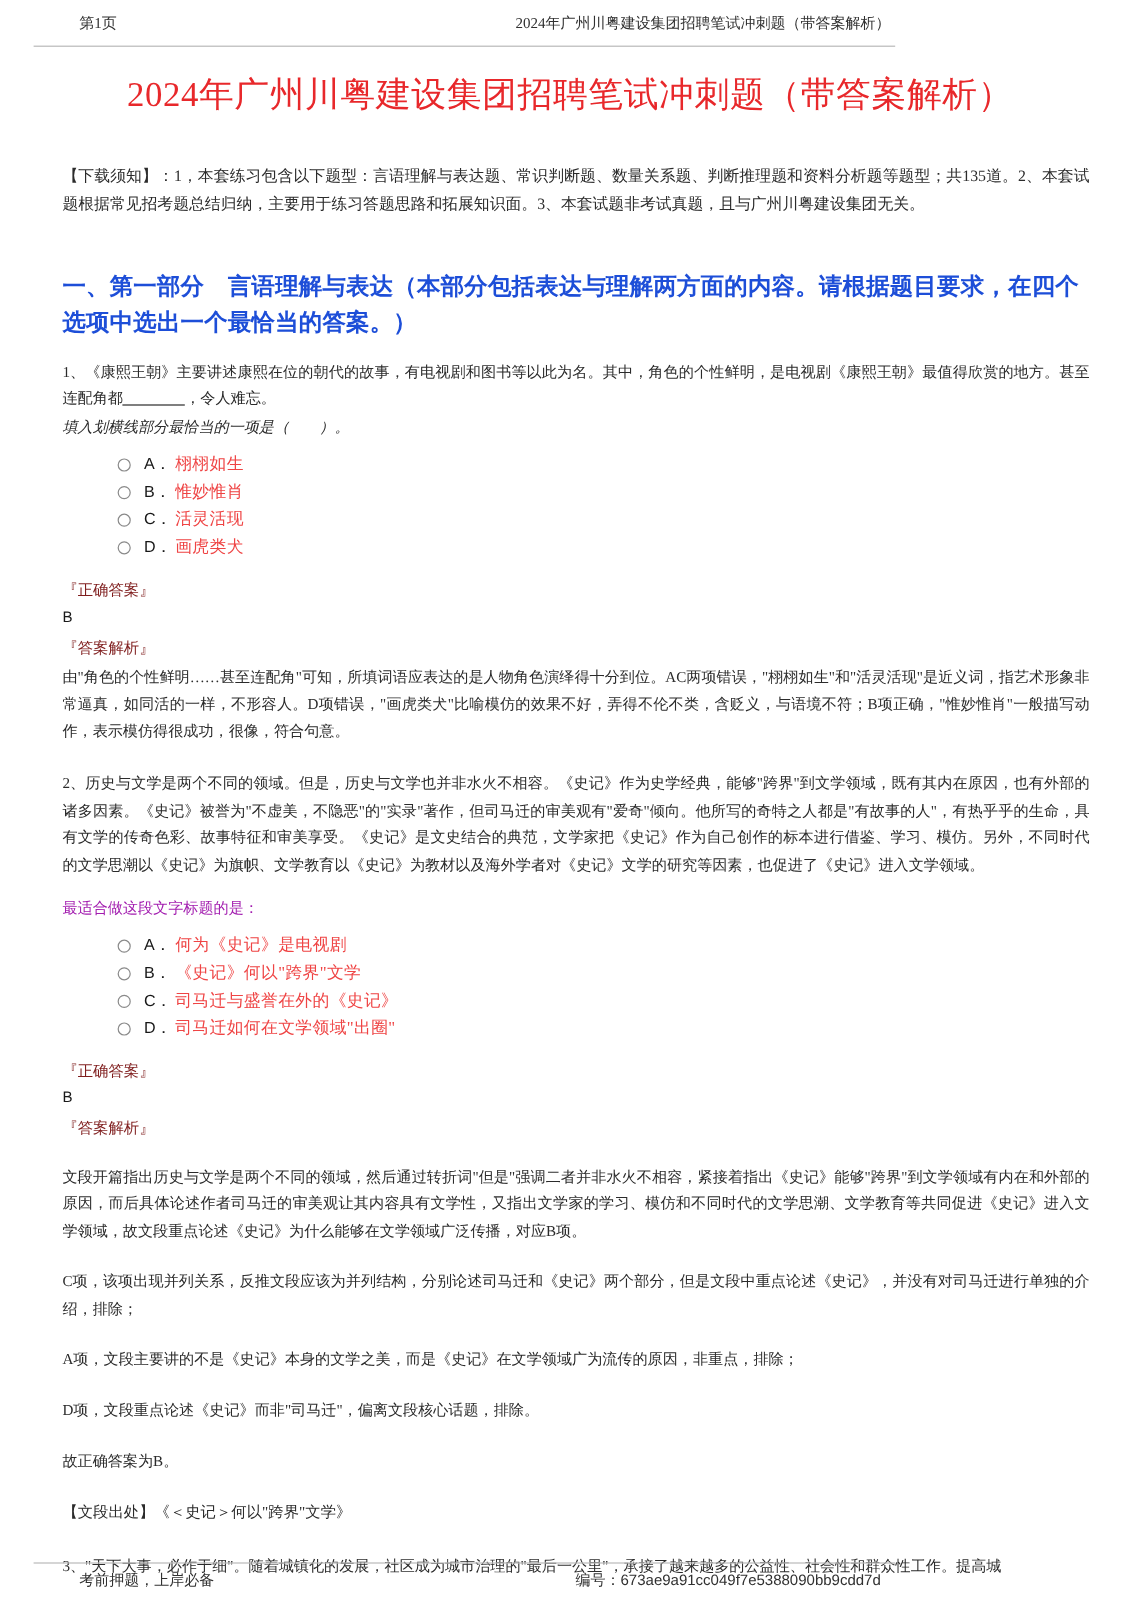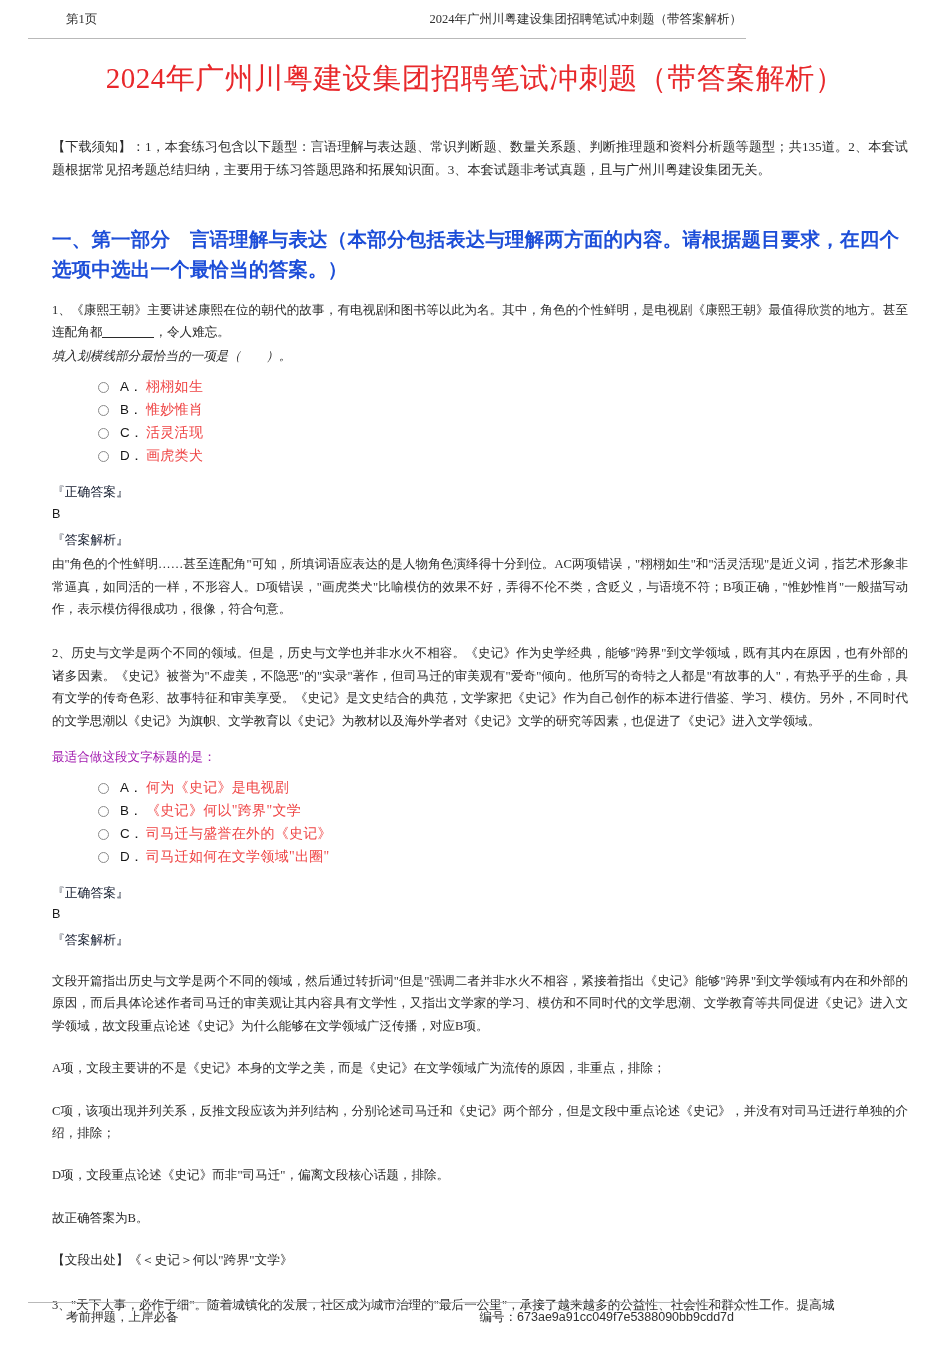--- a/index.html
+++ b/index.html
@@ -139,21 +139,21 @@
   .opt-text {
     font-size: 14px;
     color: #ef4444;
     letter-spacing: 0.3px;
   }
 
   
   .ans-label {
     font-size: 12.8px;
     line-height: 1.7;
-    color: #0f172a;
+    color: #7f1d1d;
     margin: 14px 0 0 0;
   }
   .ans-value {
     font-family: "Liberation Sans", sans-serif;
     font-size: 12.6px;
     line-height: 1.5;
     color: #1a1a1a;
     margin: 1px 0 0 0;
   }
   .ans-label.second { margin-top: 6px; }
@@ -297,22 +297,22 @@
           <span class="opt-letter">D．</span>
           <span class="opt-text">司马迁如何在文学领域"出圈"</span>
         </li>
       </ul>
 
       <p class="ans-label">『正确答案』</p>
       <p class="ans-value">B</p>
       <p class="ans-label second">『答案解析』</p>
 
       <p class="analysis spaced">文段开篇指出历史与文学是两个不同的领域，然后通过转折词"但是"强调二者并非水火不相容，紧接着指出《史记》能够"跨界"到文学领域有内在和外部的原因，而后具体论述作者司马迁的审美观让其内容具有文学性，又指出文学家的学习、模仿和不同时代的文学思潮、文学教育等共同促进《史记》进入文学领域，故文段重点论述《史记》为什么能够在文学领域广泛传播，对应B项。</p>
+      <p class="analysis gap">C项，该项出现并列关系，反推文段应该为并列结构，分别论述司马迁和《史记》两个部分，但是文段中重点论述《史记》，并没有对司马迁进行单独的介绍，排除；</p>
       <p class="analysis gap">A项，文段主要讲的不是《史记》本身的文学之美，而是《史记》在文学领域广为流传的原因，非重点，排除；</p>
-      <p class="analysis gap">C项，该项出现并列关系，反推文段应该为并列结构，分别论述司马迁和《史记》两个部分，但是文段中重点论述《史记》，并没有对司马迁进行单独的介绍，排除；</p>
       <p class="analysis gap">D项，文段重点论述《史记》而非"司马迁"，偏离文段核心话题，排除。</p>
       <p class="analysis gap">故正确答案为B。</p>
 
       <p class="source-line">【文段出处】《＜史记＞何以"跨界"文学》</p>
     </div>
 
     <p class="next-q">3、"天下大事，必作于细"。随着城镇化的发展，社区成为城市治理的"最后一公里"，承接了越来越多的公益性、社会性和群众性工作。提高城</p>
 
   </div>
 

